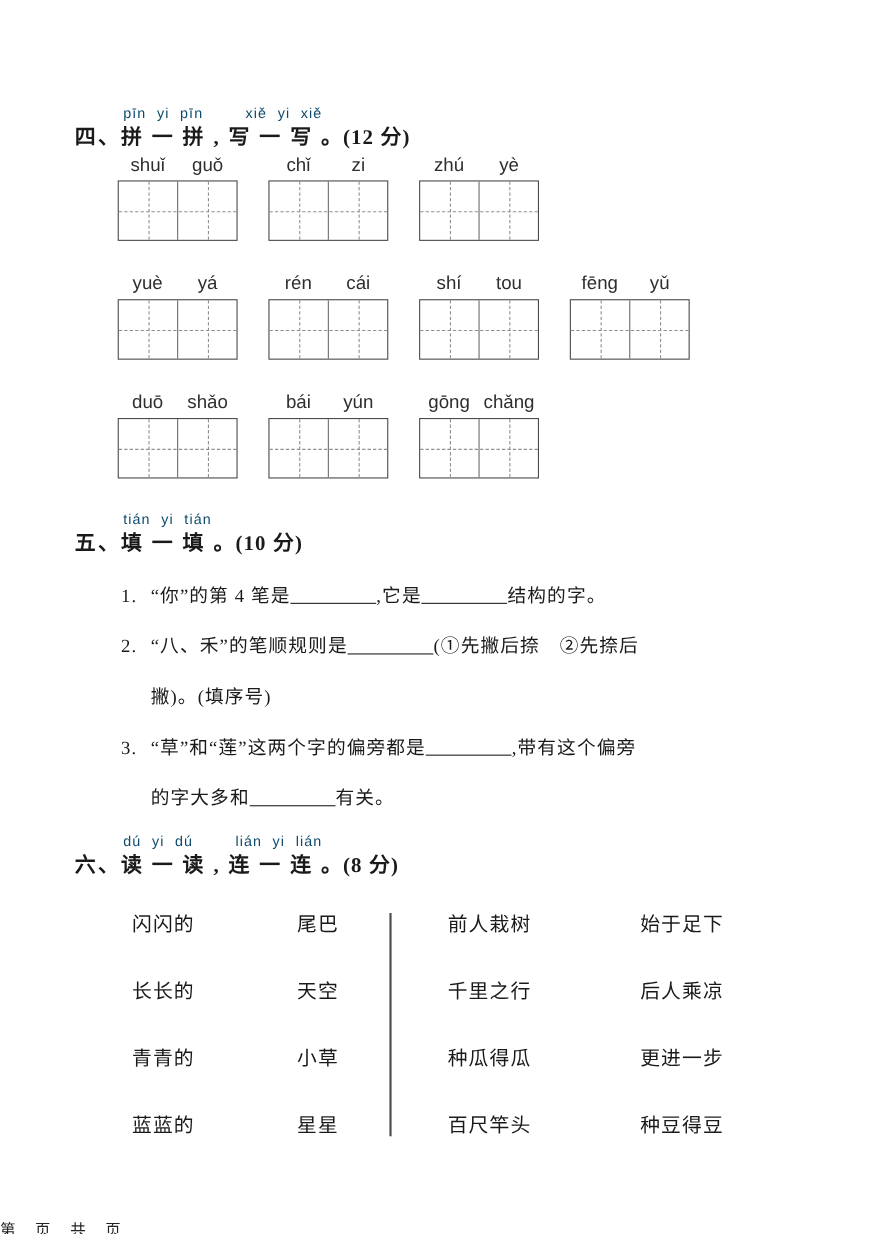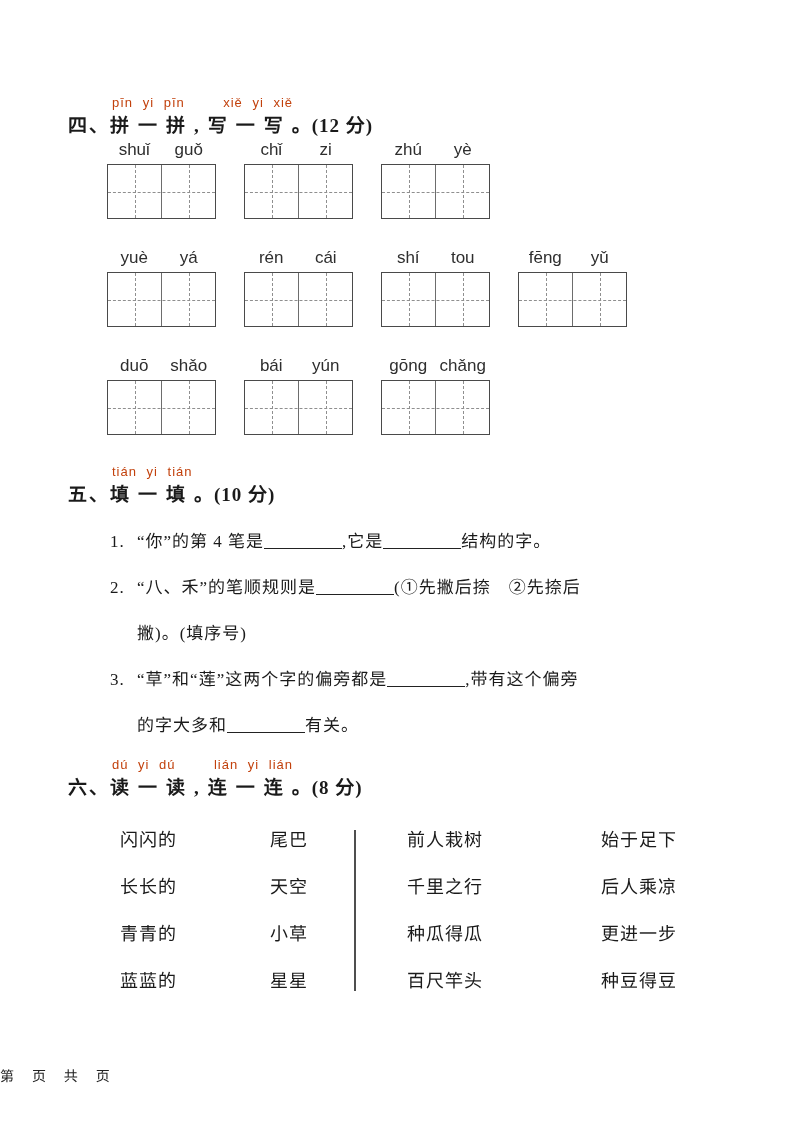--- a/index.html
+++ b/index.html
@@ -15,21 +15,21 @@
   }
 
   
   .sec-header { margin-left: 68px; }
   .sec-header.first { padding-top: 95px; }
   .sec-pinyin {
     margin-left: 44px;
     height: 17px;
     font-family: "Liberation Sans", sans-serif;
     font-size: 13px;
-    color: #c2410c;
+    color: #0c4a6e;
     white-space: pre;
     word-spacing: 5px;
     letter-spacing: 1px;
   }
   .sec-title {
     height: 28px;
     line-height: 28px;
     font-size: 19px;
     font-weight: 700;
     letter-spacing: 0;
@@ -83,27 +83,27 @@
   .blank {
     display: inline-block;
     width: 78px;
     height: 14px;
     border-bottom: 1.5px solid #222;
     vertical-align: -2px;
   }
 
   
   .match-area { display: flex; margin-left: 120px; margin-top: 28px; }
-  .mcol { display: flex; flex-direction: column; row-gap: 27px; }
+  .mcol { display: flex; flex-direction: column; row-gap: 41px; }
   .mitem { height: 20px; line-height: 20px; font-size: 18px; letter-spacing: 1px; white-space: nowrap; }
   .mcol-a { width: 150px; }
   .mcol-b { width: 84px; }
   .mdivider { width: 0; border-left: 2px solid #4f4f4f; align-self: stretch; }
   .mcol-c { margin-left: 51px; width: 124px; }
-  .mcol-d { margin-left: 70px; }
+  .mcol-d { margin-left: 51px; }
 
   
   .page-footer {
     margin-top: 74px;
     text-align: left;
     font-family: "Liberation Sans", sans-serif;
     font-size: 14px;
     letter-spacing: 7px;
     color: #222;
   }

